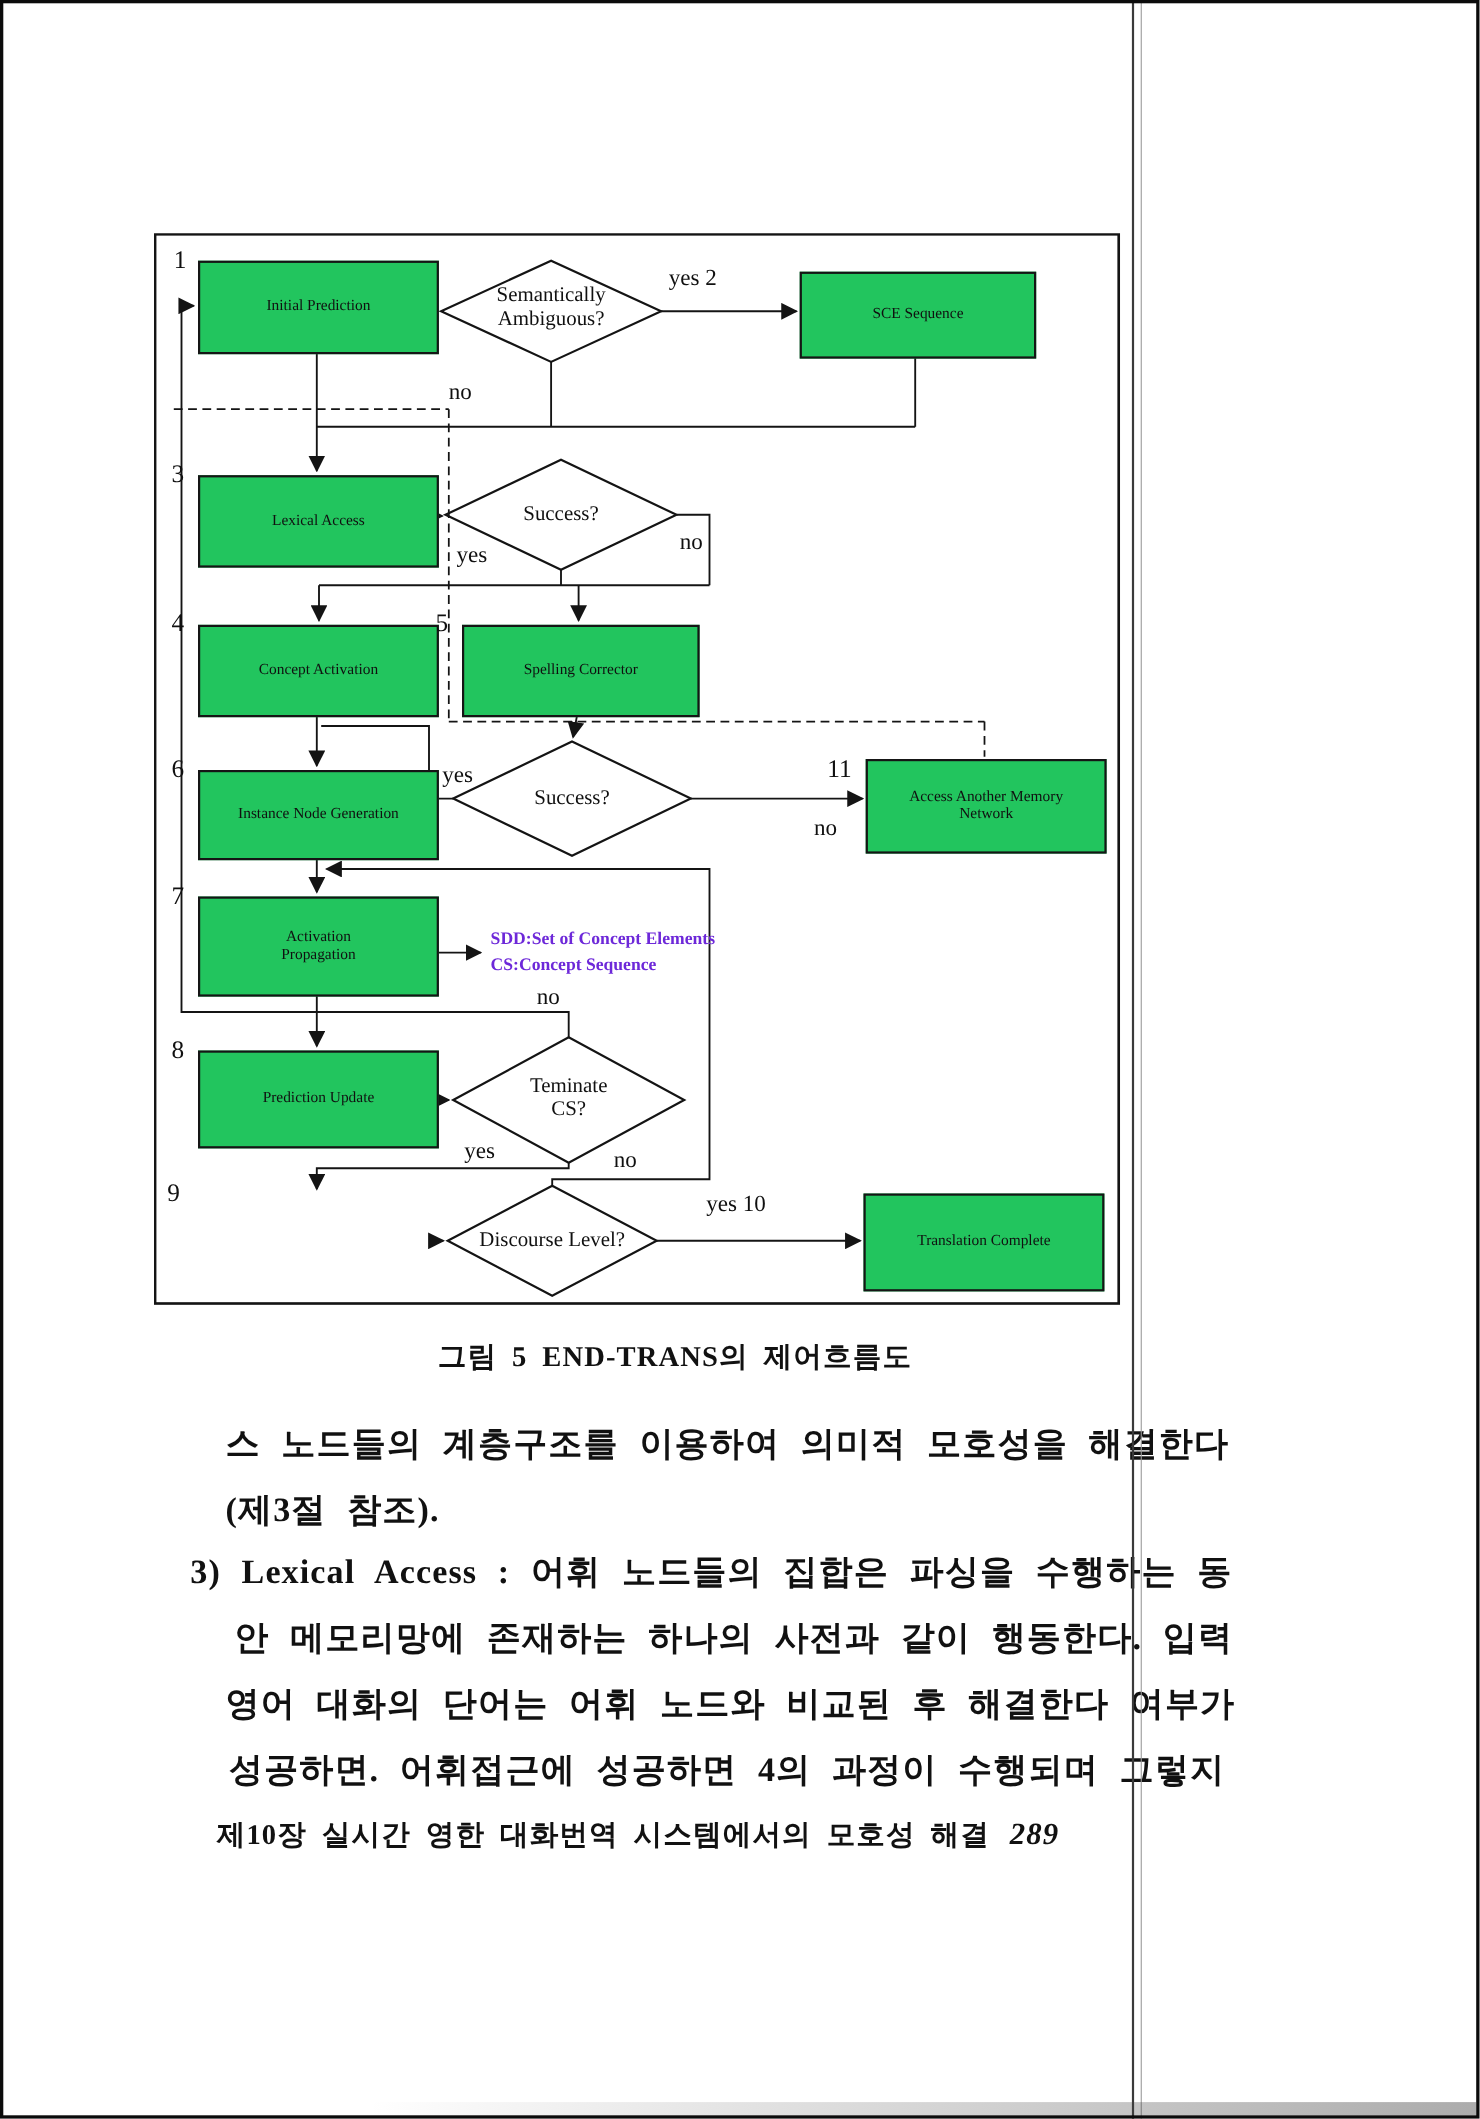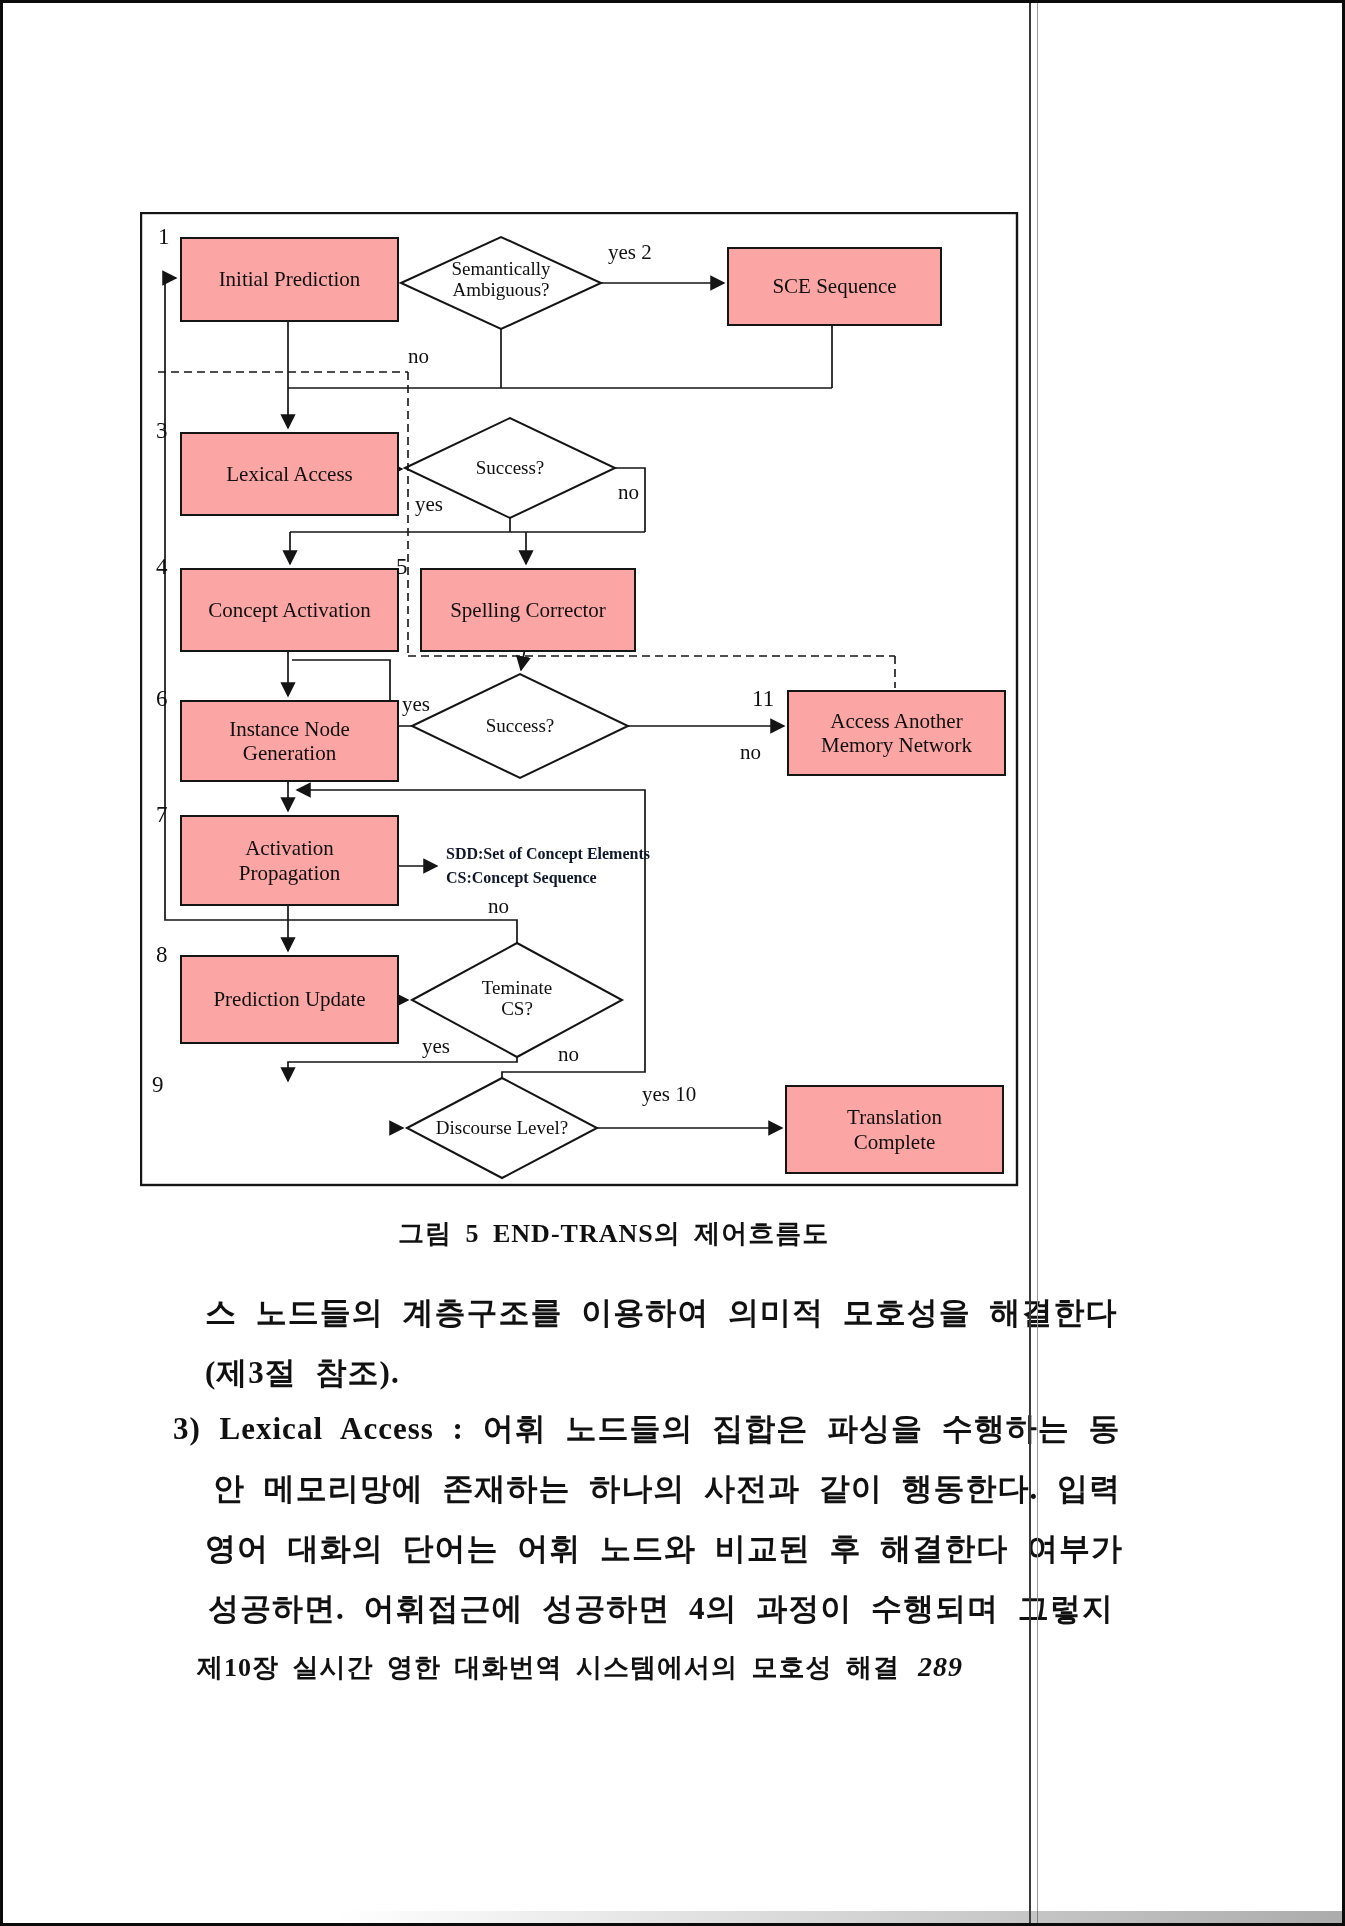--- a/index.html
+++ b/index.html
@@ -11,31 +11,31 @@
   .page-frame{position:absolute;inset:0;border:3px solid #0b0b0b;pointer-events:none;}
   .page-edge-line{position:absolute;top:0;bottom:0;width:2px;background:#3a3a3a;}
   .page-edge-line2{position:absolute;top:0;bottom:0;width:1px;background:#9b9b9b;}
   .bottom-shadow{position:absolute;left:25%;right:3px;bottom:3px;height:12px;
     background:linear-gradient(to right, rgba(0,0,0,0), rgba(70,70,70,.45));}
 
   
   .chart{position:absolute;left:140px;top:212px;width:880px;height:975px;}
   .chart svg{position:absolute;left:0;top:0;}
   .fbox{
-    position:absolute;border:2px solid #151515;background:#fca5a5;
+    position:absolute;border:2px solid #151515;background:#22c55e;
     display:flex;align-items:center;justify-content:center;text-align:center;
-    font-size:21px;line-height:1.15;color:#101010;
+    font-size:14px;line-height:1.15;color:#101010;
   }
   .fbox span{display:block;}
   .dlabel{
     position:absolute;text-align:center;font-size:19px;line-height:1.12;color:#101010;
   }
   .numlab{position:absolute;font-size:23px;color:#101010;}
   .edgelab{position:absolute;font-size:21px;color:#101010;}
-  .annot{position:absolute;font-size:16px;font-weight:600;color:#0f172a;line-height:1.3;text-align:right;}
+  .annot{position:absolute;font-size:16px;font-weight:600;color:#6d28d9;line-height:1.3;text-align:right;}
 
   
   .caption{position:absolute;left:398px;top:1216px;font-size:26px;font-weight:600;
     letter-spacing:1px;word-spacing:6px;}
   .bodyline{position:absolute;font-size:31px;font-weight:600;letter-spacing:1px;
     word-spacing:10px;white-space:nowrap;}
   .footer{position:absolute;left:140px;top:1650px;width:880px;text-align:center;
     font-size:26px;font-weight:600;letter-spacing:1px;word-spacing:6px;white-space:nowrap;}
   .footer .pgnum{margin-left:18px;font-size:28px;font-style:italic;}
 </style>

